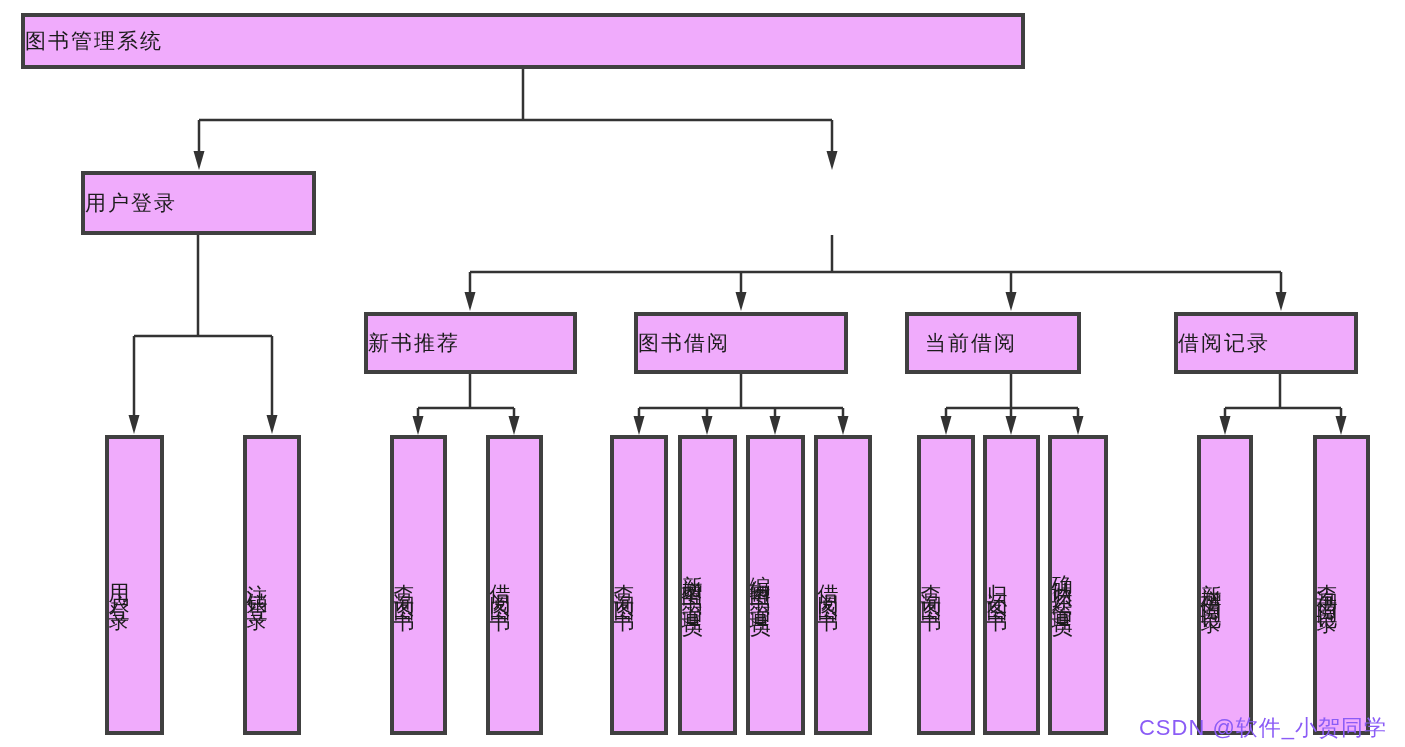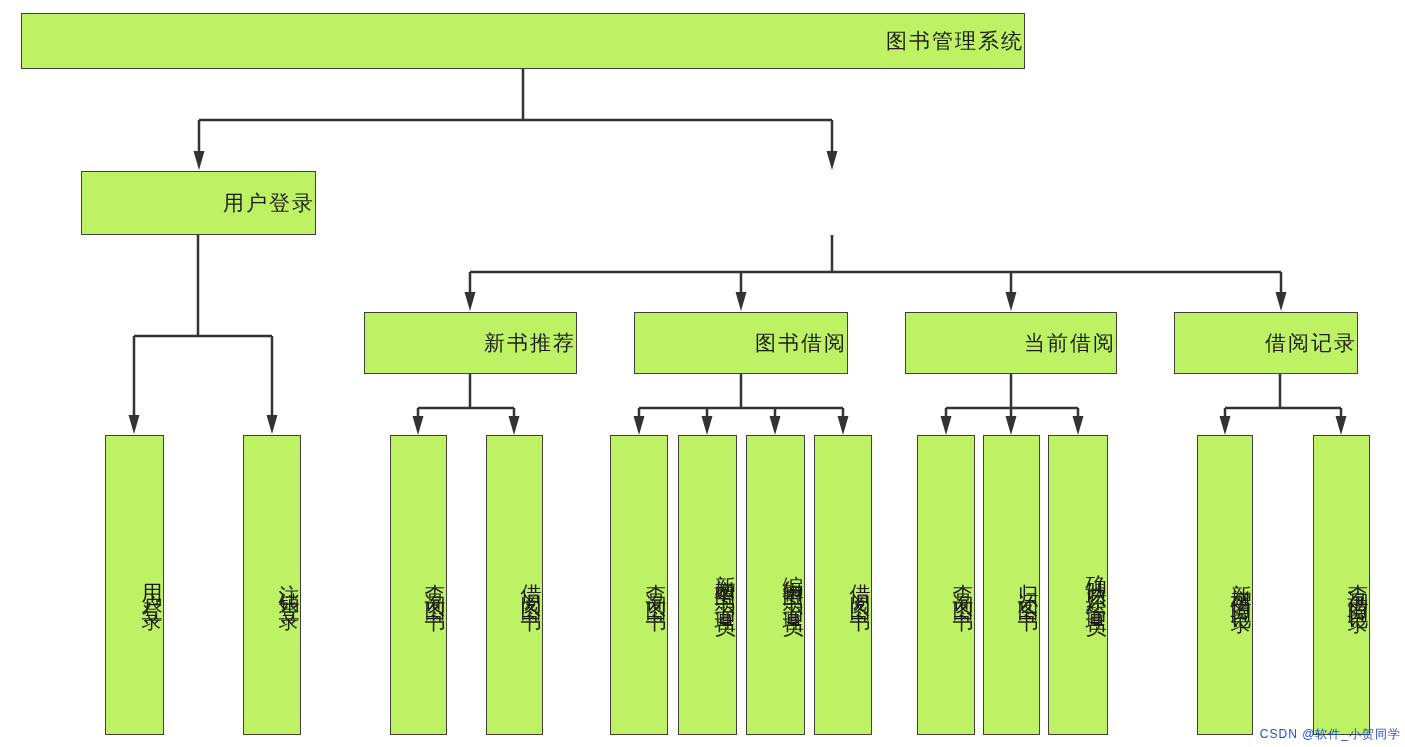--- a/index.html
+++ b/index.html
@@ -19,25 +19,25 @@
     position: absolute;
     left: 0;
     top: 0;
     width: 1405px;
     height: 747px;
     pointer-events: none;
   }
   .node {
     position: absolute;
     box-sizing: border-box;
-    border: 1px solid #404040;
-    background: #bef264;
+    border: 4px solid #404040;
+    background: #f0abfc;
     display: flex;
     align-items: center;
-    justify-content: flex-end;
+    justify-content: flex-start;
     color: #1c1c1c;
     z-index: 2;
   }
   .hnode {
     font-size: 21px;
     letter-spacing: 2px;
   }
   .vnode span {
     writing-mode: vertical-rl;
     text-orientation: mixed;
@@ -48,42 +48,42 @@
   }
   .vnode.tight span {
     letter-spacing: 6px;
   }
   
   .n-root   { left: 21px;   top: 13px;  width: 1004px; height: 56px; }
   .n-login  { left: 81px;   top: 171px; width: 235px;  height: 64px; }
   .n-mgmt   { left: 716px;  top: 171px; width: 233px;  height: 64px; }
   .n-s0     { left: 364px;  top: 312px; width: 213px;  height: 62px; }
   .n-s1     { left: 634px;  top: 312px; width: 214px;  height: 62px; }
-  .n-s2     { left: 905px;  top: 312px; width: 212px;  height: 62px; }
+  .n-s2     { left: 905px;  top: 312px; width: 176px;  height: 62px; padding-left: 16px; }
   .n-s3     { left: 1174px; top: 312px; width: 184px;  height: 62px; }
   .leaf     { top: 435px; height: 300px; }
   .n-l1a { left: 105px;  width: 59px; }
   .n-l1b { left: 243px;  width: 58px; }
   .n-l2a { left: 390px;  width: 57px; }
   .n-l2b { left: 486px;  width: 57px; }
   .n-l3a { left: 610px;  width: 58px; }
   .n-l3b { left: 678px;  width: 59px; }
   .n-l3c { left: 746px;  width: 59px; }
   .n-l3d { left: 814px;  width: 58px; }
   .n-l4a { left: 917px;  width: 58px; }
   .n-l4b { left: 983px;  width: 57px; }
   .n-l4c { left: 1048px; width: 60px; }
   .n-l5a { left: 1197px; width: 56px; }
   .n-l5b { left: 1313px; width: 57px; }
   .watermark {
     position: absolute;
-    right: 4px;
+    right: 18px;
     bottom: 4px;
-    font-size: 12px;
-    color: #1d4ed8;
+    font-size: 22px;
+    color: #8b5cf6;
     letter-spacing: 1px;
     z-index: 3;
     white-space: nowrap;
   }
 </style>
 </head>
 <body>
 
 <div class="canvas">
 

